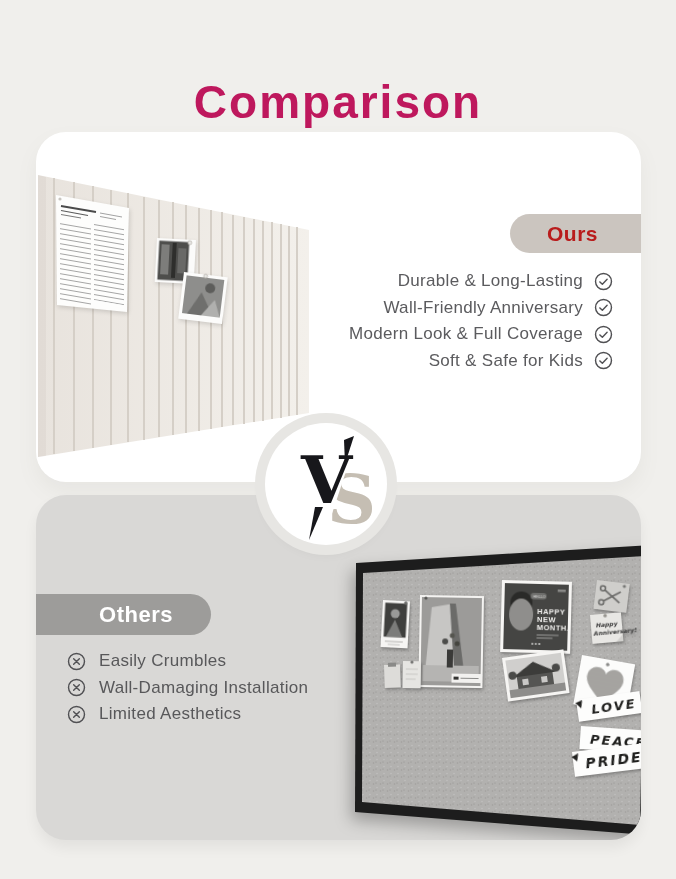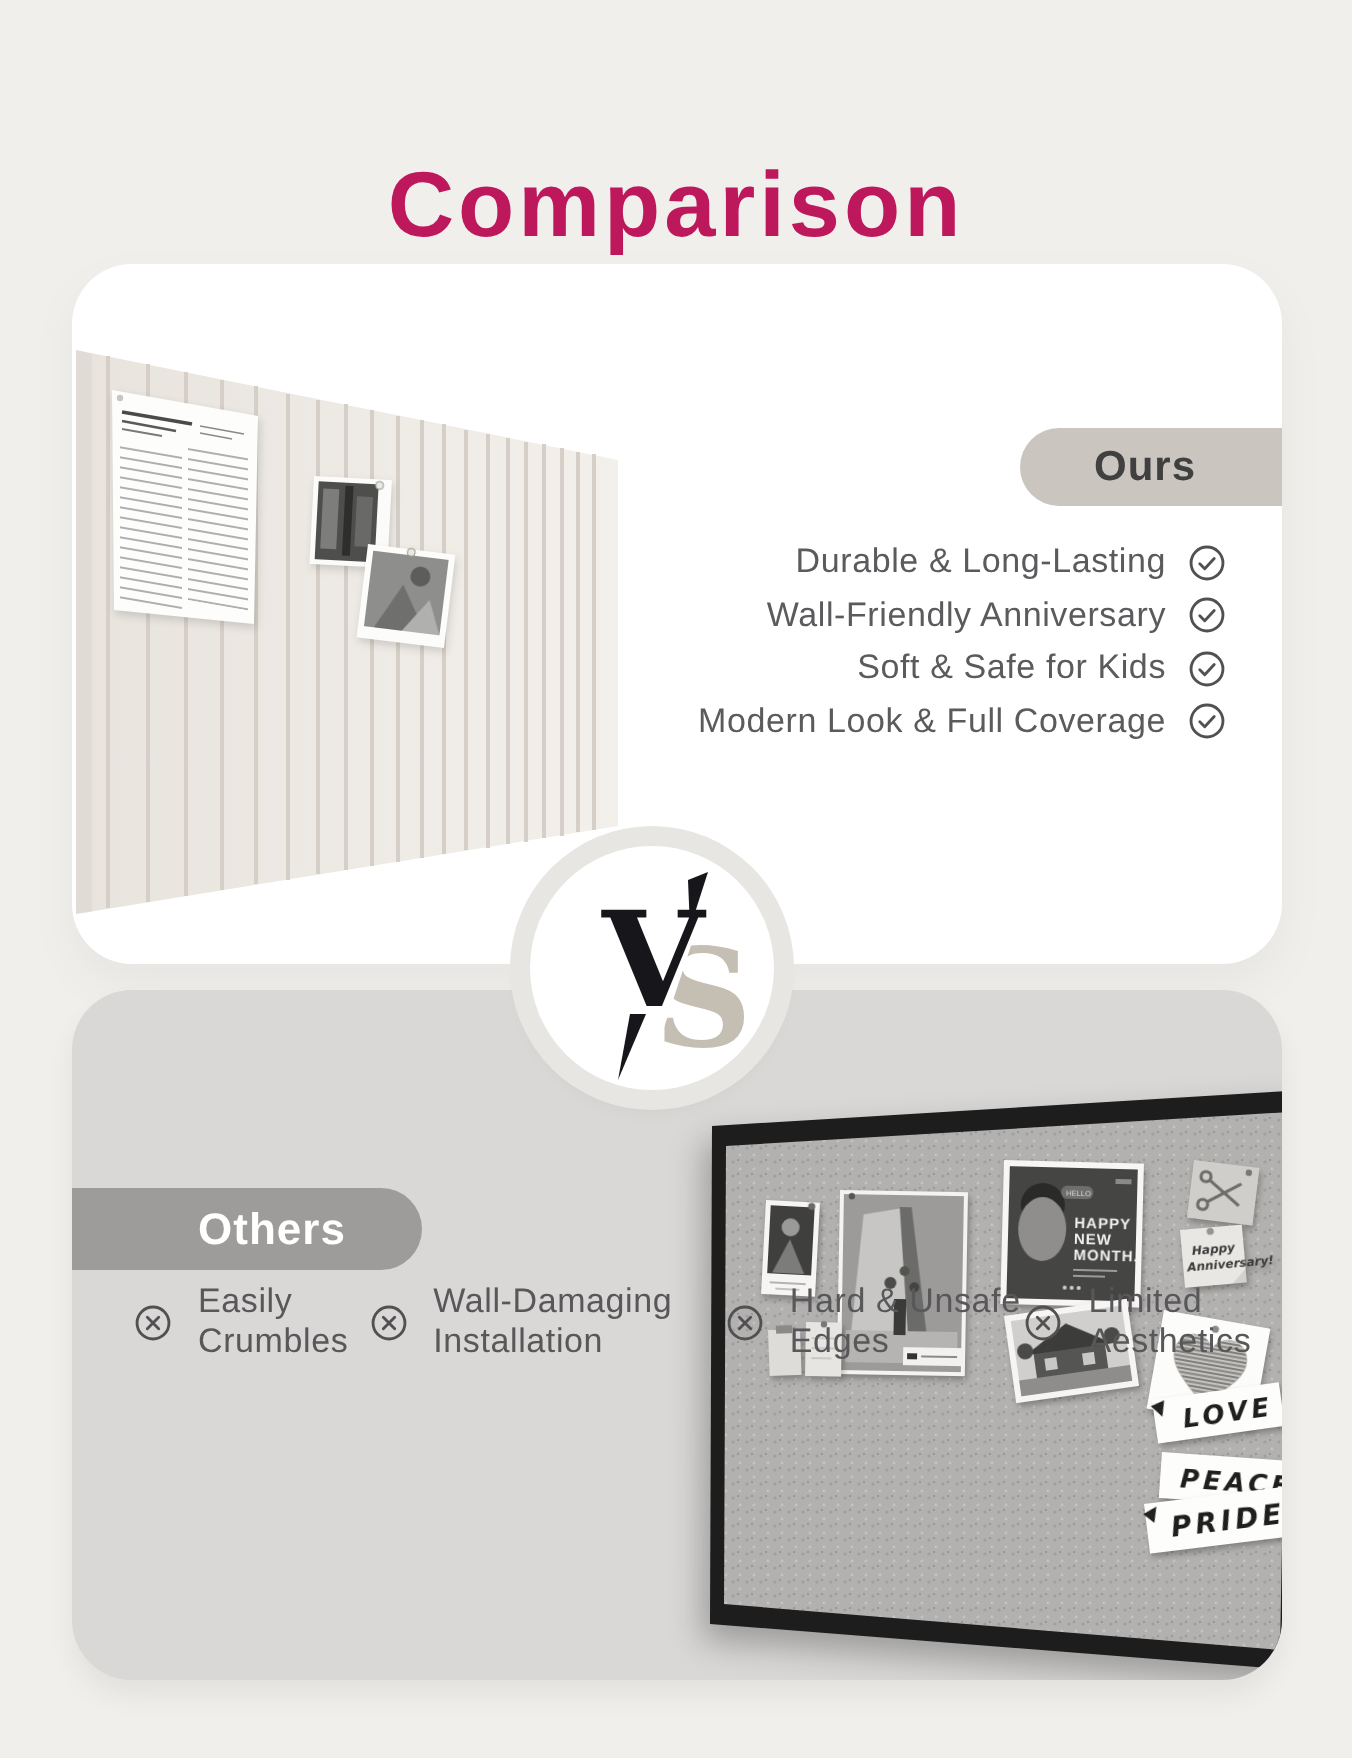--- a/index.html
+++ b/index.html
@@ -19,35 +19,35 @@
     box-shadow:0 10px 20px rgba(130,122,112,0.08);
   }
   .card-others{
     top:495px;height:345px;background:#d9d8d6;overflow:hidden;
     box-shadow:0 8px 14px rgba(0,0,0,0.06);
   }
   .board-svg{position:absolute;left:0;top:0;width:100%;height:100%;}
   .ours-badge{
     position:absolute;top:82px;right:0;width:125px;height:39px;
     background:#cbc5bf;border-radius:21px 0 0 21px;
-    color:#404040;font-size:21px;font-weight:600;letter-spacing:0.5px;
+    color:#b91c1c;font-size:21px;font-weight:600;letter-spacing:0.5px;
     display:flex;align-items:center;justify-content:center;padding-right:6px;
   }
   .others-badge{
     position:absolute;top:99px;left:0;width:150px;height:41px;
     background:#9d9c9a;border-radius:0 21px 21px 0;
     color:#ffffff;font-size:22px;font-weight:600;letter-spacing:0.5px;
     display:flex;align-items:center;justify-content:center;padding-left:25px;
   }
   .feature-list{position:absolute;top:136px;right:28px;display:flex;flex-direction:column;}
   .feature-row{
     display:flex;align-items:center;justify-content:flex-end;gap:11px;
     height:26.5px;font-size:17px;color:#5b5b5e;letter-spacing:0.3px;
   }
-  .drawback-list{position:absolute;top:153px;left:31px;display:flex;flex-direction:row;}
+  .drawback-list{position:absolute;top:153px;left:31px;display:flex;flex-direction:column;}
   .drawback-row{
     display:flex;align-items:center;gap:13px;
     height:26.5px;font-size:17px;color:#58585a;letter-spacing:0.3px;
   }
   .li-icon{flex:0 0 auto;display:flex;align-items:center;}
   .vs-badge{
     position:absolute;left:265px;top:423px;width:122px;height:122px;
     border-radius:50%;background:#ffffff;
     box-shadow:0 0 0 10px #e7e6e3, 0 6px 14px rgba(0,0,0,0.08);
     z-index:5;
@@ -150,30 +150,30 @@
     <div class="feature-row">
       <span>Wall-Friendly Anniversary</span>
       <span class="li-icon">
         <svg width="19" height="19" viewBox="0 0 20 20">
             <circle cx="10" cy="10" r="8.4" fill="none" stroke="#515154" stroke-width="1.5"></circle>
             <path d="M6.2 10.4 L8.8 13 L13.8 7.6" fill="none" stroke="#515154" stroke-width="1.5" stroke-linecap="round" stroke-linejoin="round"></path>
           </svg>
       </span>
     </div>
     <div class="feature-row">
+      <span>Modern Look &amp; Full Coverage</span>
+      <span class="li-icon">
+        <svg width="19" height="19" viewBox="0 0 20 20">
+            <circle cx="10" cy="10" r="8.4" fill="none" stroke="#515154" stroke-width="1.5"></circle>
+            <path d="M6.2 10.4 L8.8 13 L13.8 7.6" fill="none" stroke="#515154" stroke-width="1.5" stroke-linecap="round" stroke-linejoin="round"></path>
+          </svg>
+      </span>
+    </div>
+    <div class="feature-row">
       <span>Soft &amp; Safe for Kids</span>
-      <span class="li-icon">
-        <svg width="19" height="19" viewBox="0 0 20 20">
-            <circle cx="10" cy="10" r="8.4" fill="none" stroke="#515154" stroke-width="1.5"></circle>
-            <path d="M6.2 10.4 L8.8 13 L13.8 7.6" fill="none" stroke="#515154" stroke-width="1.5" stroke-linecap="round" stroke-linejoin="round"></path>
-          </svg>
-      </span>
-    </div>
-    <div class="feature-row">
-      <span>Modern Look &amp; Full Coverage</span>
       <span class="li-icon">
         <svg width="19" height="19" viewBox="0 0 20 20">
             <circle cx="10" cy="10" r="8.4" fill="none" stroke="#515154" stroke-width="1.5"></circle>
             <path d="M6.2 10.4 L8.8 13 L13.8 7.6" fill="none" stroke="#515154" stroke-width="1.5" stroke-linecap="round" stroke-linejoin="round"></path>
           </svg>
       </span>
     </div>
   </div>
 </section>
 
@@ -341,25 +341,16 @@
       </span>
       <span>Wall-Damaging Installation</span>
     </div>
     <div class="drawback-row">
       <span class="li-icon">
         <svg width="19" height="19" viewBox="0 0 20 20">
             <circle cx="10" cy="10" r="8.4" fill="none" stroke="#515154" stroke-width="1.5"></circle>
             <path d="M7 7 L13 13 M13 7 L7 13" stroke="#515154" stroke-width="1.5" stroke-linecap="round"></path>
           </svg>
       </span>
-      <span>Hard &amp; Unsafe Edges</span>
-    </div>
-    <div class="drawback-row">
-      <span class="li-icon">
-        <svg width="19" height="19" viewBox="0 0 20 20">
-            <circle cx="10" cy="10" r="8.4" fill="none" stroke="#515154" stroke-width="1.5"></circle>
-            <path d="M7 7 L13 13 M13 7 L7 13" stroke="#515154" stroke-width="1.5" stroke-linecap="round"></path>
-          </svg>
-      </span>
       <span>Limited Aesthetics</span>
     </div>
   </div>
 </section>
 
 </body></html>

